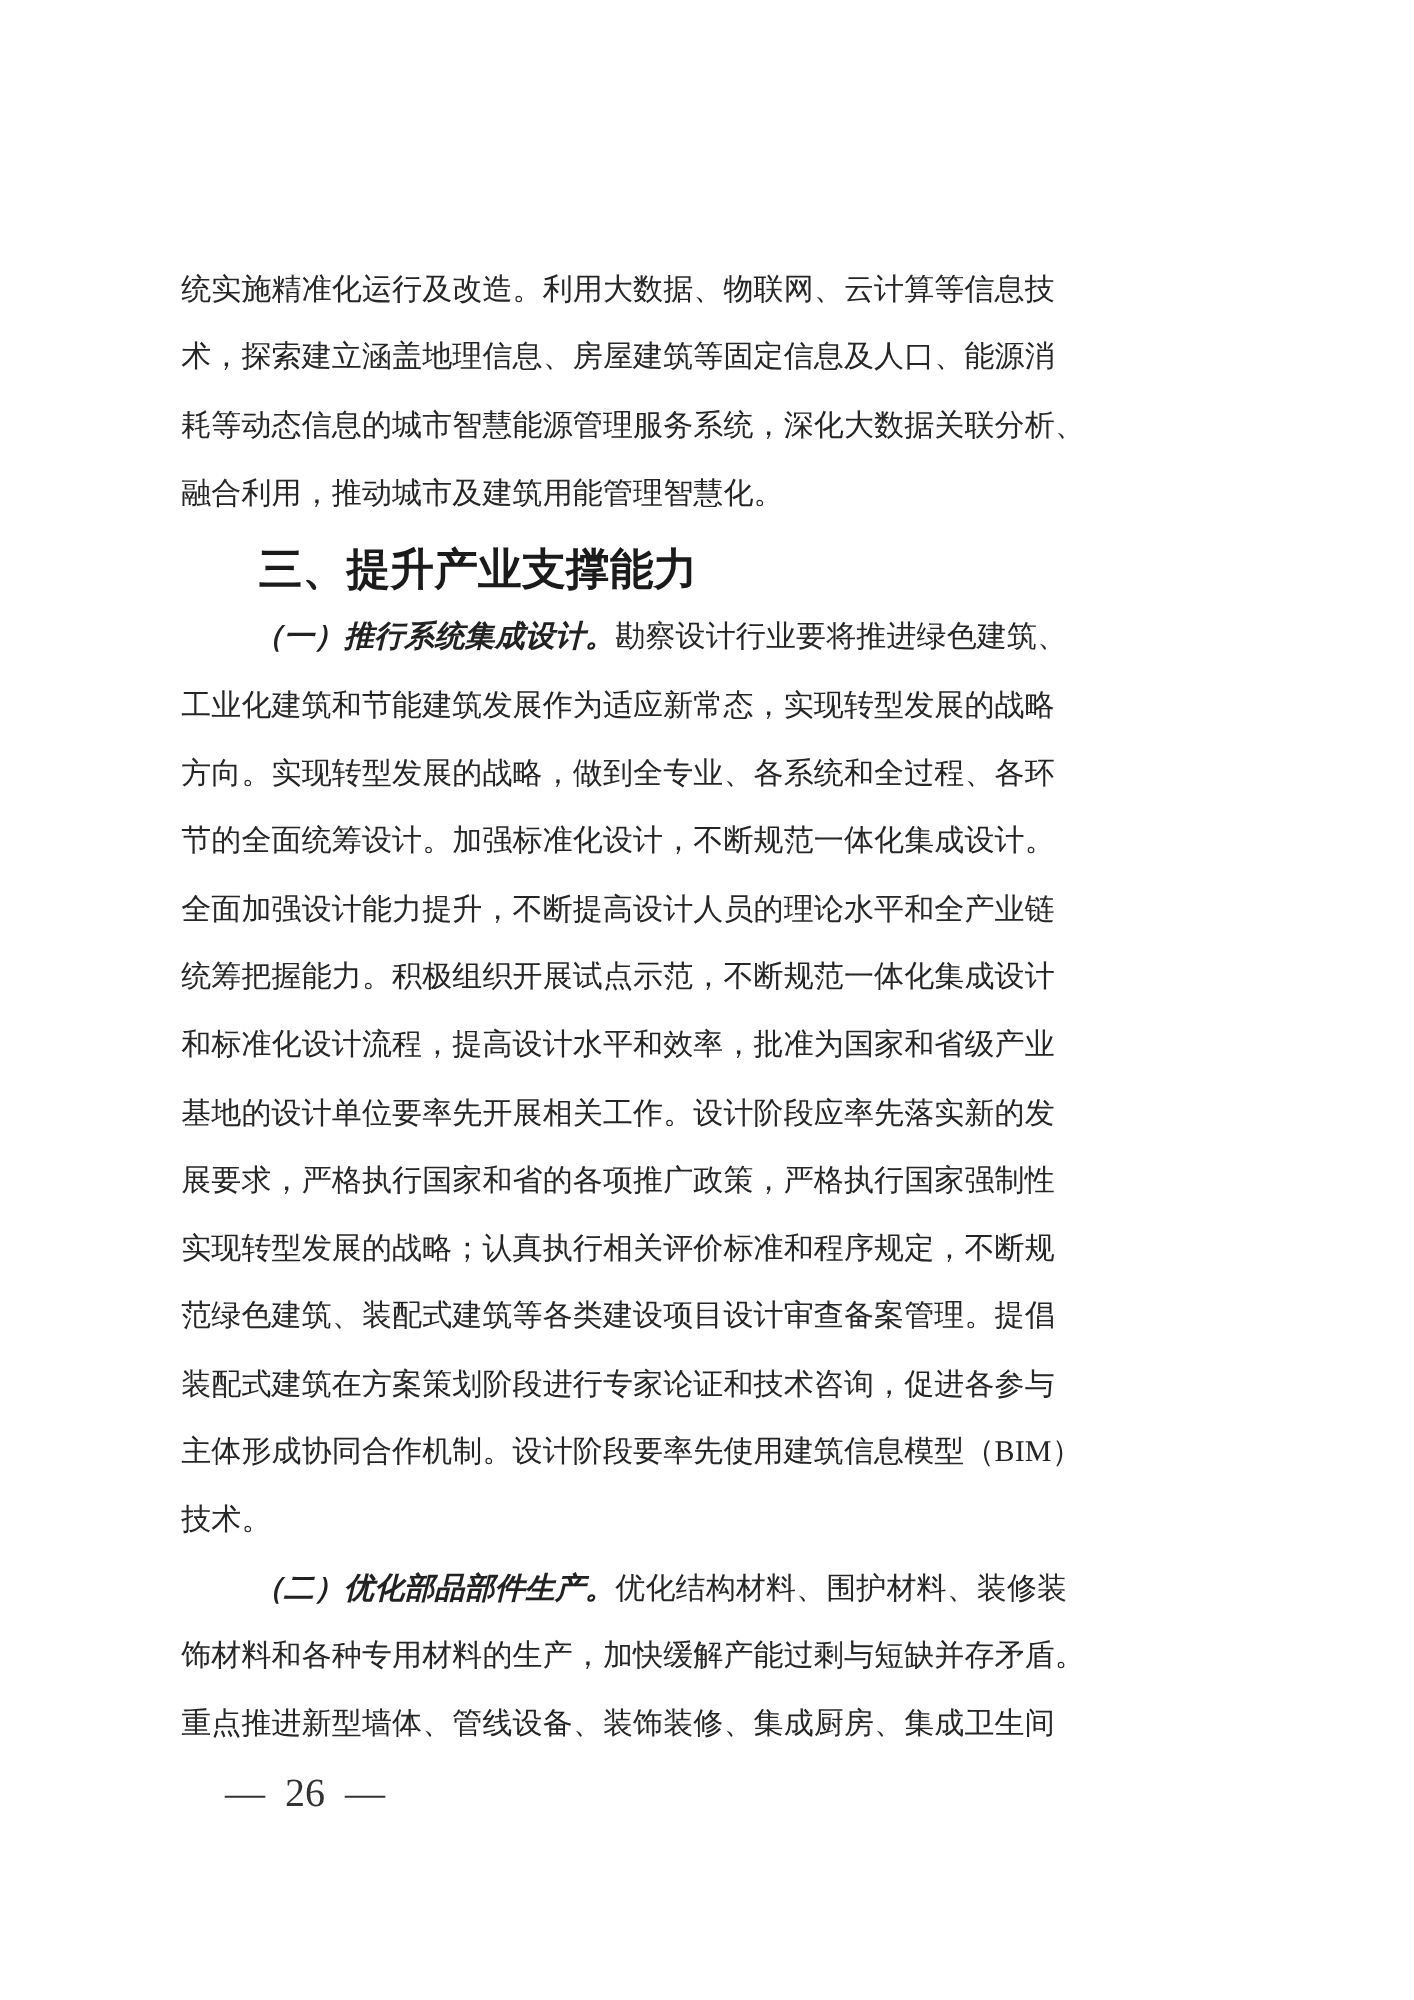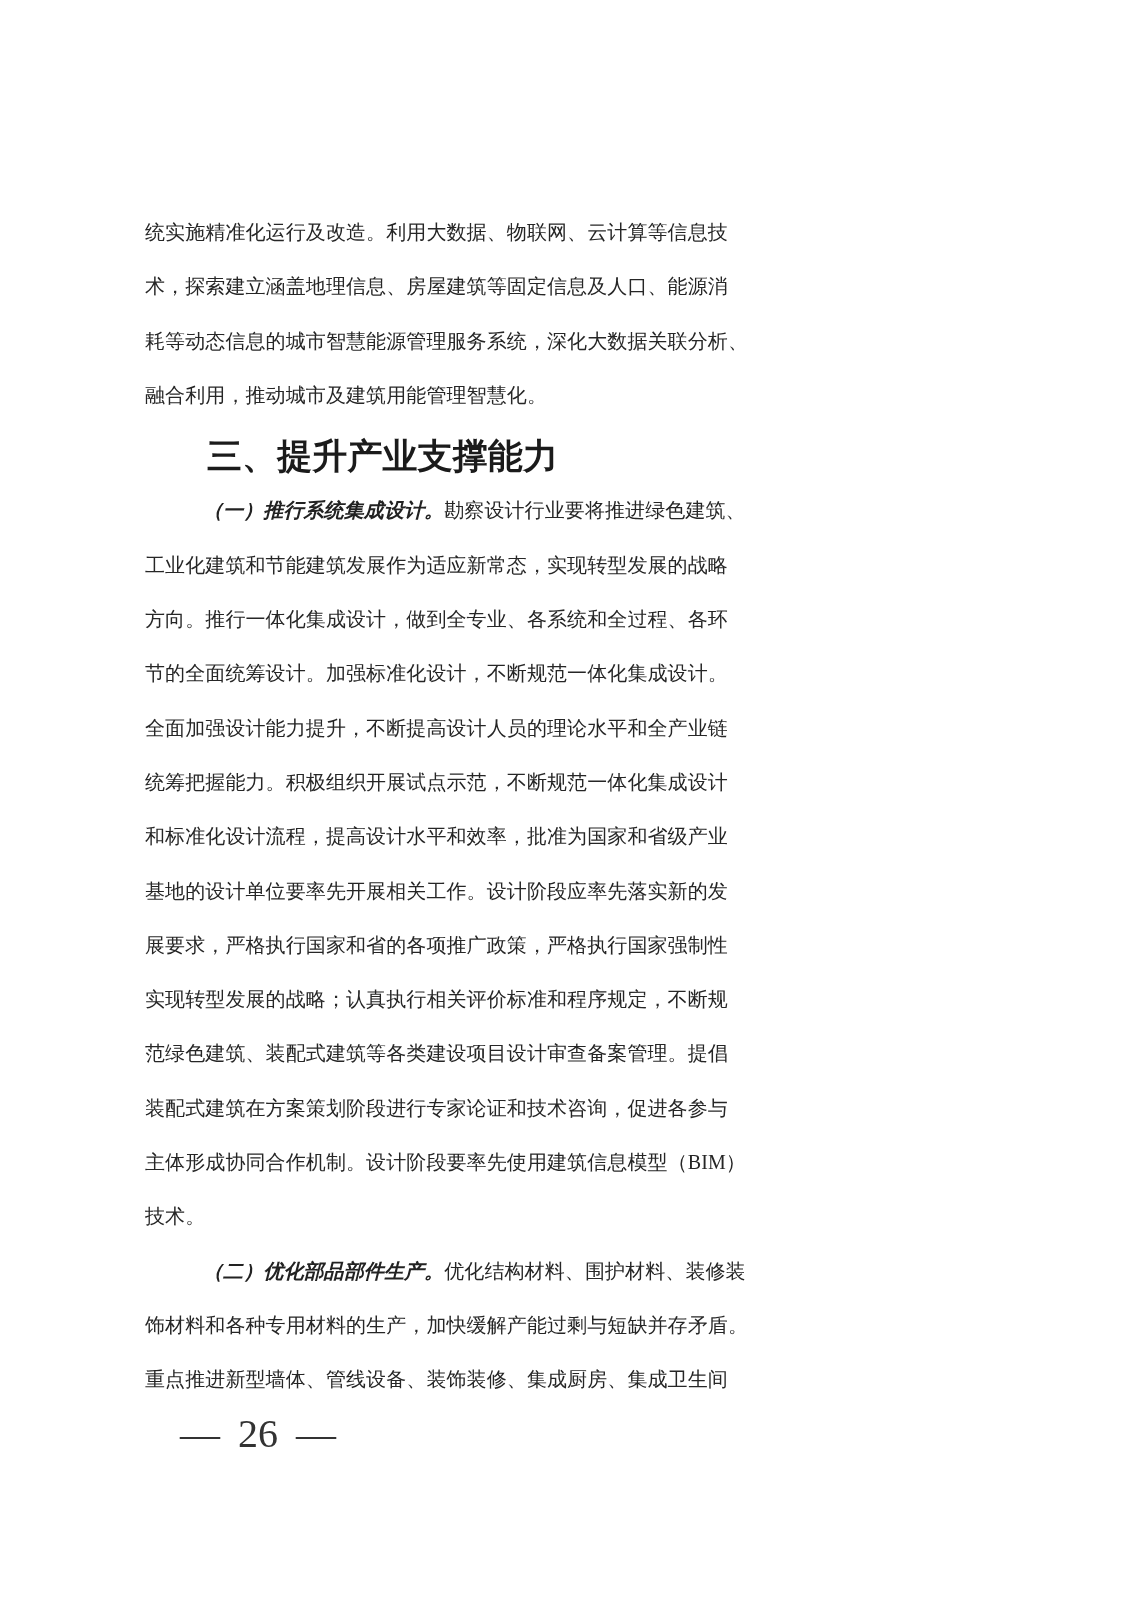--- a/index.html
+++ b/index.html
@@ -17,21 +17,21 @@
     color: #262626;
     margin: 0 auto;
   }
   .textblock {
     position: absolute;
     left: 145px;
     top: 205px;
     width: 843px;
   }
   .line {
-    font-size: 20px;
+    font-size: 24px;
     line-height: 54.3px;
     height: 54.3px;
     white-space: nowrap;
     text-align: left;
     letter-spacing: 0.1px;
   }
   .line.indent {
     text-indent: 58px;
   }
   .line.heading {
@@ -44,40 +44,40 @@
   }
   .lead {
     font-weight: 700;
     color: #222222;
     font-style: italic;
   }
   .footer {
     position: absolute;
     left: 180px;
     top: 1412px;
-    font-size: 40px;
+    font-size: 32px;
     line-height: 44px;
     color: #333333;
     word-spacing: 8px;
     white-space: nowrap;
   }
 </style>
 </head>
 <body>
 
 <div class="page">
   <div class="textblock">
     <div class="line">统实施精准化运行及改造。利用大数据、物联网、云计算等信息技</div>
     <div class="line">术，探索建立涵盖地理信息、房屋建筑等固定信息及人口、能源消</div>
     <div class="line">耗等动态信息的城市智慧能源管理服务系统，深化大数据关联分析、</div>
     <div class="line">融合利用，推动城市及建筑用能管理智慧化。</div>
     <div class="line heading">三、提升产业支撑能力</div>
     <div class="line indent"><span class="lead">（一）推行系统集成设计。</span><span>勘察设计行业要将推进绿色建筑、</span></div>
     <div class="line">工业化建筑和节能建筑发展作为适应新常态，实现转型发展的战略</div>
-    <div class="line">方向。推行一体化集成设计，做到全专业、各系统和全过程、各环</div>
+    <div class="line">方向。实现转型发展的战略，做到全专业、各系统和全过程、各环</div>
     <div class="line">节的全面统筹设计。加强标准化设计，不断规范一体化集成设计。</div>
     <div class="line">全面加强设计能力提升，不断提高设计人员的理论水平和全产业链</div>
     <div class="line">统筹把握能力。积极组织开展试点示范，不断规范一体化集成设计</div>
     <div class="line">和标准化设计流程，提高设计水平和效率，批准为国家和省级产业</div>
     <div class="line">基地的设计单位要率先开展相关工作。设计阶段应率先落实新的发</div>
     <div class="line">展要求，严格执行国家和省的各项推广政策，严格执行国家强制性</div>
     <div class="line">实现转型发展的战略；认真执行相关评价标准和程序规定，不断规</div>
     <div class="line">范绿色建筑、装配式建筑等各类建设项目设计审查备案管理。提倡</div>
     <div class="line">装配式建筑在方案策划阶段进行专家论证和技术咨询，促进各参与</div>
     <div class="line">主体形成协同合作机制。设计阶段要率先使用建筑信息模型（BIM）</div>

